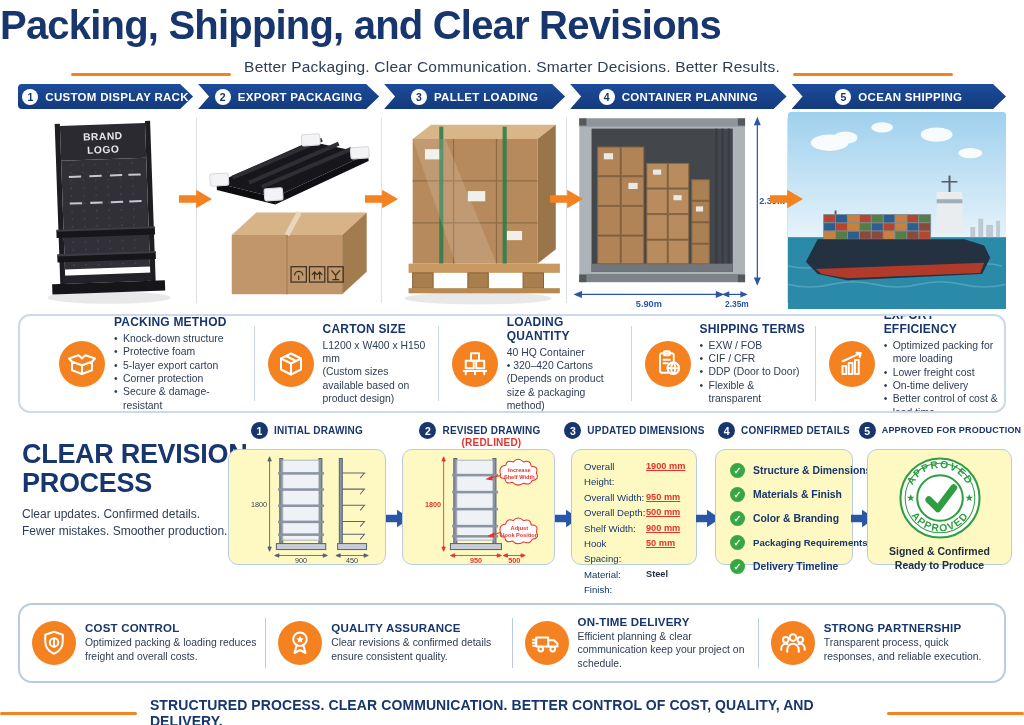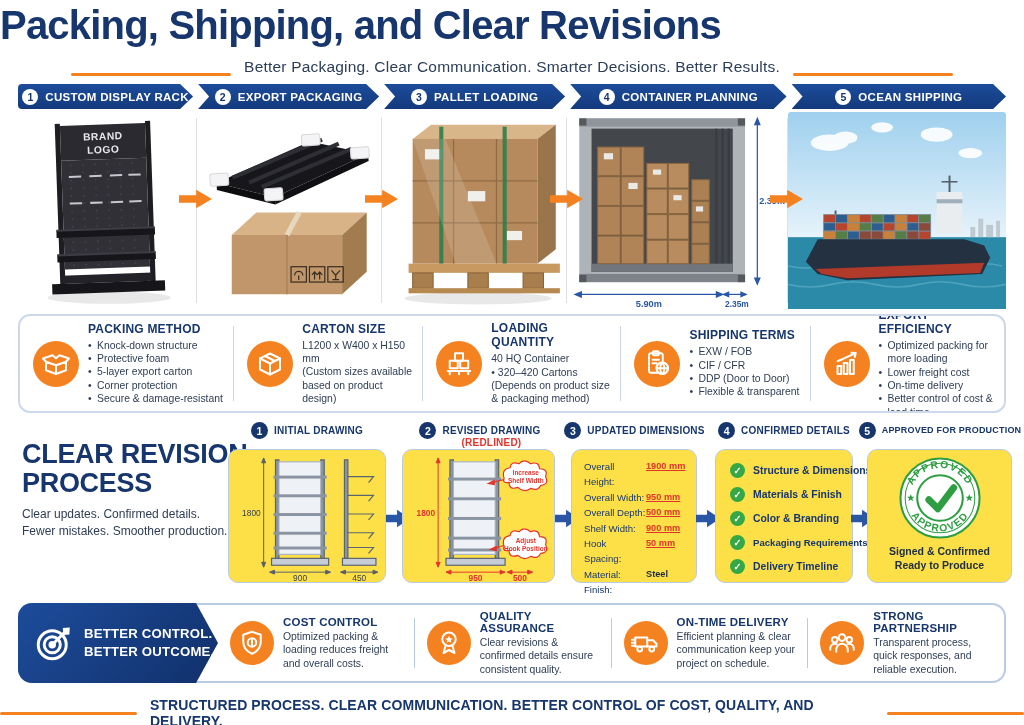--- a/index.html
+++ b/index.html
@@ -50,21 +50,21 @@
   .rev-title { position:absolute; left:22px; top:440px; font-size:27px; font-weight:800;
     color:#17366d; line-height:1.06; letter-spacing:-0.3px; }
   .rev-title span { display:block; }
   .rev-sub { position:absolute; left:22px; top:506px; font-size:12px; color:#2e3d55; line-height:1.42; }
   .rev-sub span { display:block; }
   .rev-step-header { position:absolute; top:422px; display:flex; align-items:flex-start; justify-content:center; gap:6px; }
   .rev-num { width:17px; height:17px; flex:none; border-radius:50%; background:#17366d; color:#fff;
     font-size:10.5px; font-weight:700; display:flex; align-items:center; justify-content:center; }
   .rev-step-label { font-size:10px; font-weight:800; color:#17366d; letter-spacing:0.2px; line-height:1.2; padding-top:2.5px; text-align:center; }
   .rev-step-label .redline { color:#e3342c; display:block; }
-  .rev-card { position:absolute; top:449px; height:134px; background:#fde047; border:1.5px solid #b9cbe4; border-radius:10px; }
+  .rev-card { position:absolute; top:449px; height:116px; background:#fef9c3; border:1.5px solid #b9cbe4; border-radius:10px; }
   .rev-card svg.drawing { width:100%; height:100%; display:block; }
   .rev-arrow { position:absolute; top:509px; width:24px; height:19px; background:#2a57a5;
     clip-path:polygon(0 30%, 46% 30%, 46% 4%, 100% 50%, 46% 96%, 46% 70%, 0 70%); }
   .dim-rows { padding:9px 8px 7px 12px; }
   .dim-row { display:flex; font-size:9.6px; line-height:15.4px; }
   .dim-label { width:62px; flex:none; color:#17366d; }
   .dim-val { color:#1d2b3c; font-weight:700; white-space:nowrap; font-size:9.2px; }
   .dim-val.hl { color:#e3342c;text-decoration:underline; }
   .chk-rows { padding:13px 6px 0 14px; }
   .chk-row { display:flex; align-items:center; gap:8px; margin-bottom:9px; }
@@ -383,21 +383,21 @@
   </div>
 
   <div class="flow-arrow" style="left:161px;"></div>
   <div class="flow-arrow" style="left:347px;"></div>
   <div class="flow-arrow" style="left:532px;"></div>
   <div class="flow-arrow" style="left:752px;"></div>
 </div>
 
 <div class="info-strip">
 
-  <div class="info-card" style="flex:216 0 0;">
+  <div class="info-card" style="flex:216 0 0;margin-left:26px;">
     <div class="icon-circle">
       <svg viewBox="0 0 24 24" fill="none" stroke="#fff" stroke-width="1.6" stroke-linecap="round" stroke-linejoin="round">
         <path d="M4 10.2 L12 13 L20 10.2 L20 17 L12 20 L4 17 Z"></path>
         <path d="M4 10.2 L1.6 7.6 L9.2 5 L12 7.4"></path>
         <path d="M20 10.2 L22.4 7.6 L14.8 5 L12 7.4"></path>
         <path d="M12 13 V20"></path>
       </svg>
     </div>
     <div>
       <div class="info-title">PACKING METHOD</div>
@@ -692,33 +692,20 @@
       <path d="M37 52 L47.5 62.5 L66 38" stroke="#2f9e43" stroke-width="8" fill="none" stroke-linecap="round" stroke-linejoin="round"></path>
     </svg>
     <div class="approved-caption">
       <span>Signed &amp; Confirmed</span>
       <span>Ready to Produce</span>
     </div>
   </div>
 </div>
 
 <div class="bottom-strip">
-  <div class="control-banner">
-    <svg viewBox="0 0 24 24" fill="none" stroke="#fff" stroke-width="1.7" stroke-linecap="round" stroke-linejoin="round">
-      <circle cx="11" cy="13" r="8"></circle>
-      <circle cx="11" cy="13" r="4.6"></circle>
-      <circle cx="11" cy="13" r="1.3" fill="#fff"></circle>
-      <path d="M11 13 L18.4 5.6"></path>
-      <path d="M17 3.4 L21 3.2 L20.8 7.2 L17.4 7.4 Z" fill="#fff" stroke="none"></path>
-    </svg>
-    <div class="banner-text">
-      <span>BETTER CONTROL.</span>
-      <span>BETTER OUTCOME.</span>
-    </div>
-  </div>
 
   <div class="bottom-card">
     <div class="icon-circle">
       <svg viewBox="0 0 24 24" fill="none" stroke="#fff" stroke-width="1.6" stroke-linecap="round" stroke-linejoin="round">
         <path d="M12 3 L19 5.4 V10.8 C19 15.6 16 18.9 12 20.6 C8 18.9 5 15.6 5 10.8 V5.4 Z"></path>
         <circle cx="12" cy="11.5" r="3.4"></circle>
         <path d="M12 9.3 V13.7"></path>
       </svg>
     </div>
     <div>

